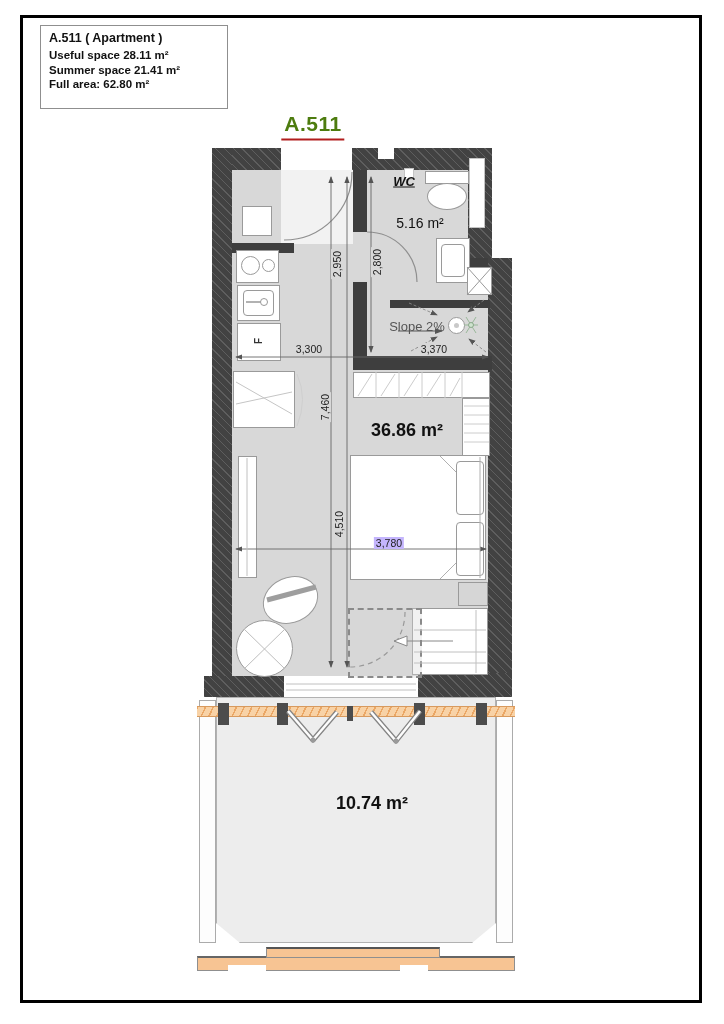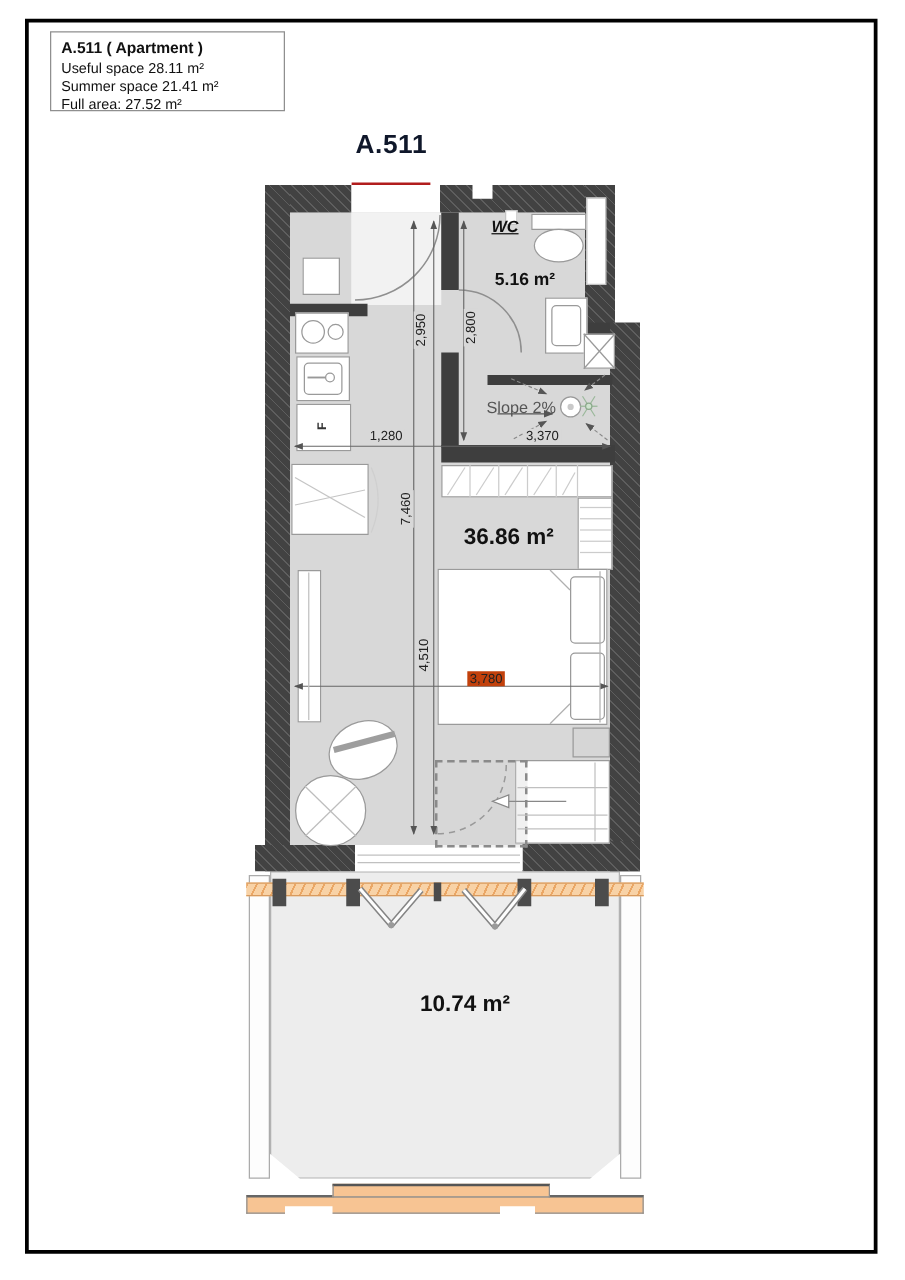--- a/index.html
+++ b/index.html
@@ -1,39 +1,39 @@
 <!DOCTYPE html>
 <html><head>
 <meta charset="utf-8">
 <style>
   *{box-sizing:border-box;margin:0;padding:0}
   html,body{width:724px;height:1024px;background:#fff;overflow:hidden;
     font-family:"Liberation Sans",sans-serif;position:relative}
   .abs{position:absolute}
   .page-frame{left:20px;top:15px;width:682px;height:988px;border:3px solid #000;background:#fff}
-  .infobox{left:40px;top:25px;width:188px;height:64px;border:1px solid #8f8f8f;background:#fff;
+  .infobox{left:40px;top:25px;width:188px;height:84px;border:1px solid #8f8f8f;background:#fff;
     padding:5px 8px;color:#111}
   .infobox .t{font-size:12.5px;font-weight:bold;margin-bottom:4px}
-  .infobox .l{font-size:11.5px;font-weight:normal;margin-top:2.5px}
+  .infobox .l{font-size:11.5px;font-weight:bold;margin-top:2.5px}
   .wall{background:#424242;background-image:repeating-linear-gradient(45deg,rgba(255,255,255,.15) 0 1px,transparent 1px 6px)}
   .ptn{background:#3e3e3e}
   .floor{background:#d8d8d8}
   .white{background:#fff}
   .fx{background:#fff;border:1px solid #9a9a9a}
   .round{border-radius:50%}
   .lbl{position:absolute;transform:translate(-50%,-50%);white-space:nowrap;color:#111}
-  .unit-title{font-size:21px;font-weight:bold;color:#0f172a;border-bottom:2.5px solid #b11d1d;
-    padding:0 3px 18px;letter-spacing:.5px}
+  .unit-title{font-size:21px;font-weight:bold;color:#4d7c0f;border-bottom:2.5px solid #b11d1d;
+    padding:0 3px 3px;letter-spacing:.5px}
   .wc-name{font-size:13px;font-weight:bold;font-style:italic;text-decoration:underline}
-  .area-sm{font-size:14px;font-weight:bold}
+  .area-sm{font-size:14px;font-weight:normal}
   .area-lg{font-size:18px;font-weight:bold}
   .dim{position:absolute;font-size:10.5px;color:#222;background:#d8d8d8;padding:0 2px;
     transform:translate(-50%,-50%);white-space:nowrap}
   .dim.rot{transform:translate(-50%,-50%) rotate(-90deg)}
-  .dim.onwhite{background:#c2410c}
+  .dim.onwhite{background:#c4b5fd}
   .slope{position:absolute;font-size:13px;color:#555;transform:translate(-50%,-50%);white-space:nowrap}
   .fridge-f{position:absolute;font-size:10px;font-weight:bold;color:#333;
     transform:translate(-50%,-50%) rotate(-90deg)}
   svg.linework{position:absolute;left:0;top:0;z-index:40;pointer-events:none}
   .z1{z-index:1}.z2{z-index:2}.z3{z-index:3}.z4{z-index:4}.z5{z-index:50}
   .dashbox{border:2px dashed #8a8a8a;background:rgba(216,216,216,.35)}
   .rail{background:#f8d2a6;background-image:repeating-linear-gradient(115deg,rgba(233,162,94,.9) 0 1.5px,transparent 1.5px 7px);
     border-top:1px solid #d89a5e;border-bottom:1px solid #d89a5e}
   .post{background:#4c4c4c}
   .balcony-floor{background:#ededed;border:1px solid #b2b2b2;
@@ -43,21 +43,21 @@
 </style>
 </head>
 <body>
 
 <div class="abs page-frame"></div>
 
 <div class="abs infobox z5">
   <div class="t">A.511 ( Apartment )</div>
   <div class="l">Useful space 28.11 m²</div>
   <div class="l">Summer space 21.41 m²</div>
-  <div class="l">Full area: 27.52 m²</div>
+  <div class="l">Full area: 62.80 m²</div>
 </div>
 
 <div class="abs floor z1" style="left:232px;top:170px;width:238px;height:506px"></div>
 <div class="abs floor z1" style="left:468px;top:268px;width:20px;height:408px"></div>
 <div class="abs z1" style="left:281px;top:170px;width:72px;height:74px;background:#f2f2f2"></div>
 
 <div class="abs wall z2" style="left:212px;top:148px;width:69px;height:22px"></div>
 <div class="abs wall z2" style="left:352px;top:148px;width:140px;height:22px"></div>
 <div class="abs white z3" style="left:378px;top:148px;width:16px;height:11px"></div>
 <div class="abs wall z2" style="left:212px;top:148px;width:20px;height:549px"></div>
@@ -226,20 +226,20 @@
 </svg>
 
 <div class="lbl unit-title z5" style="left:313px;top:126px">A.511</div>
 <div class="lbl wc-name z5" style="left:404px;top:181px">WC</div>
 <div class="lbl area-sm z5" style="left:420px;top:223px">5.16 m²</div>
 <div class="lbl area-lg z5" style="left:407px;top:430px">36.86 m²</div>
 <div class="lbl area-lg z5" style="left:372px;top:803px">10.74 m²</div>
 
 <div class="dim rot z5" style="left:337px;top:264px">2,950</div>
 <div class="dim rot z5" style="left:377px;top:262px">2,800</div>
-<div class="dim z5" style="left:309px;top:349px">1,280</div>
+<div class="dim z5" style="left:309px;top:349px">3,300</div>
 <div class="dim z5" style="left:434px;top:349px">3,370</div>
 <div class="dim rot z5" style="left:325px;top:407px">7,460</div>
 <div class="dim rot z5" style="left:339px;top:524px">4,510</div>
 <div class="dim onwhite z5" style="left:389px;top:543px">3,780</div>
 
 <div class="slope z5" style="left:417px;top:326px">Slope 2%</div>
 <div class="fridge-f z5" style="left:258px;top:341px">F</div>
 
 </body></html>

